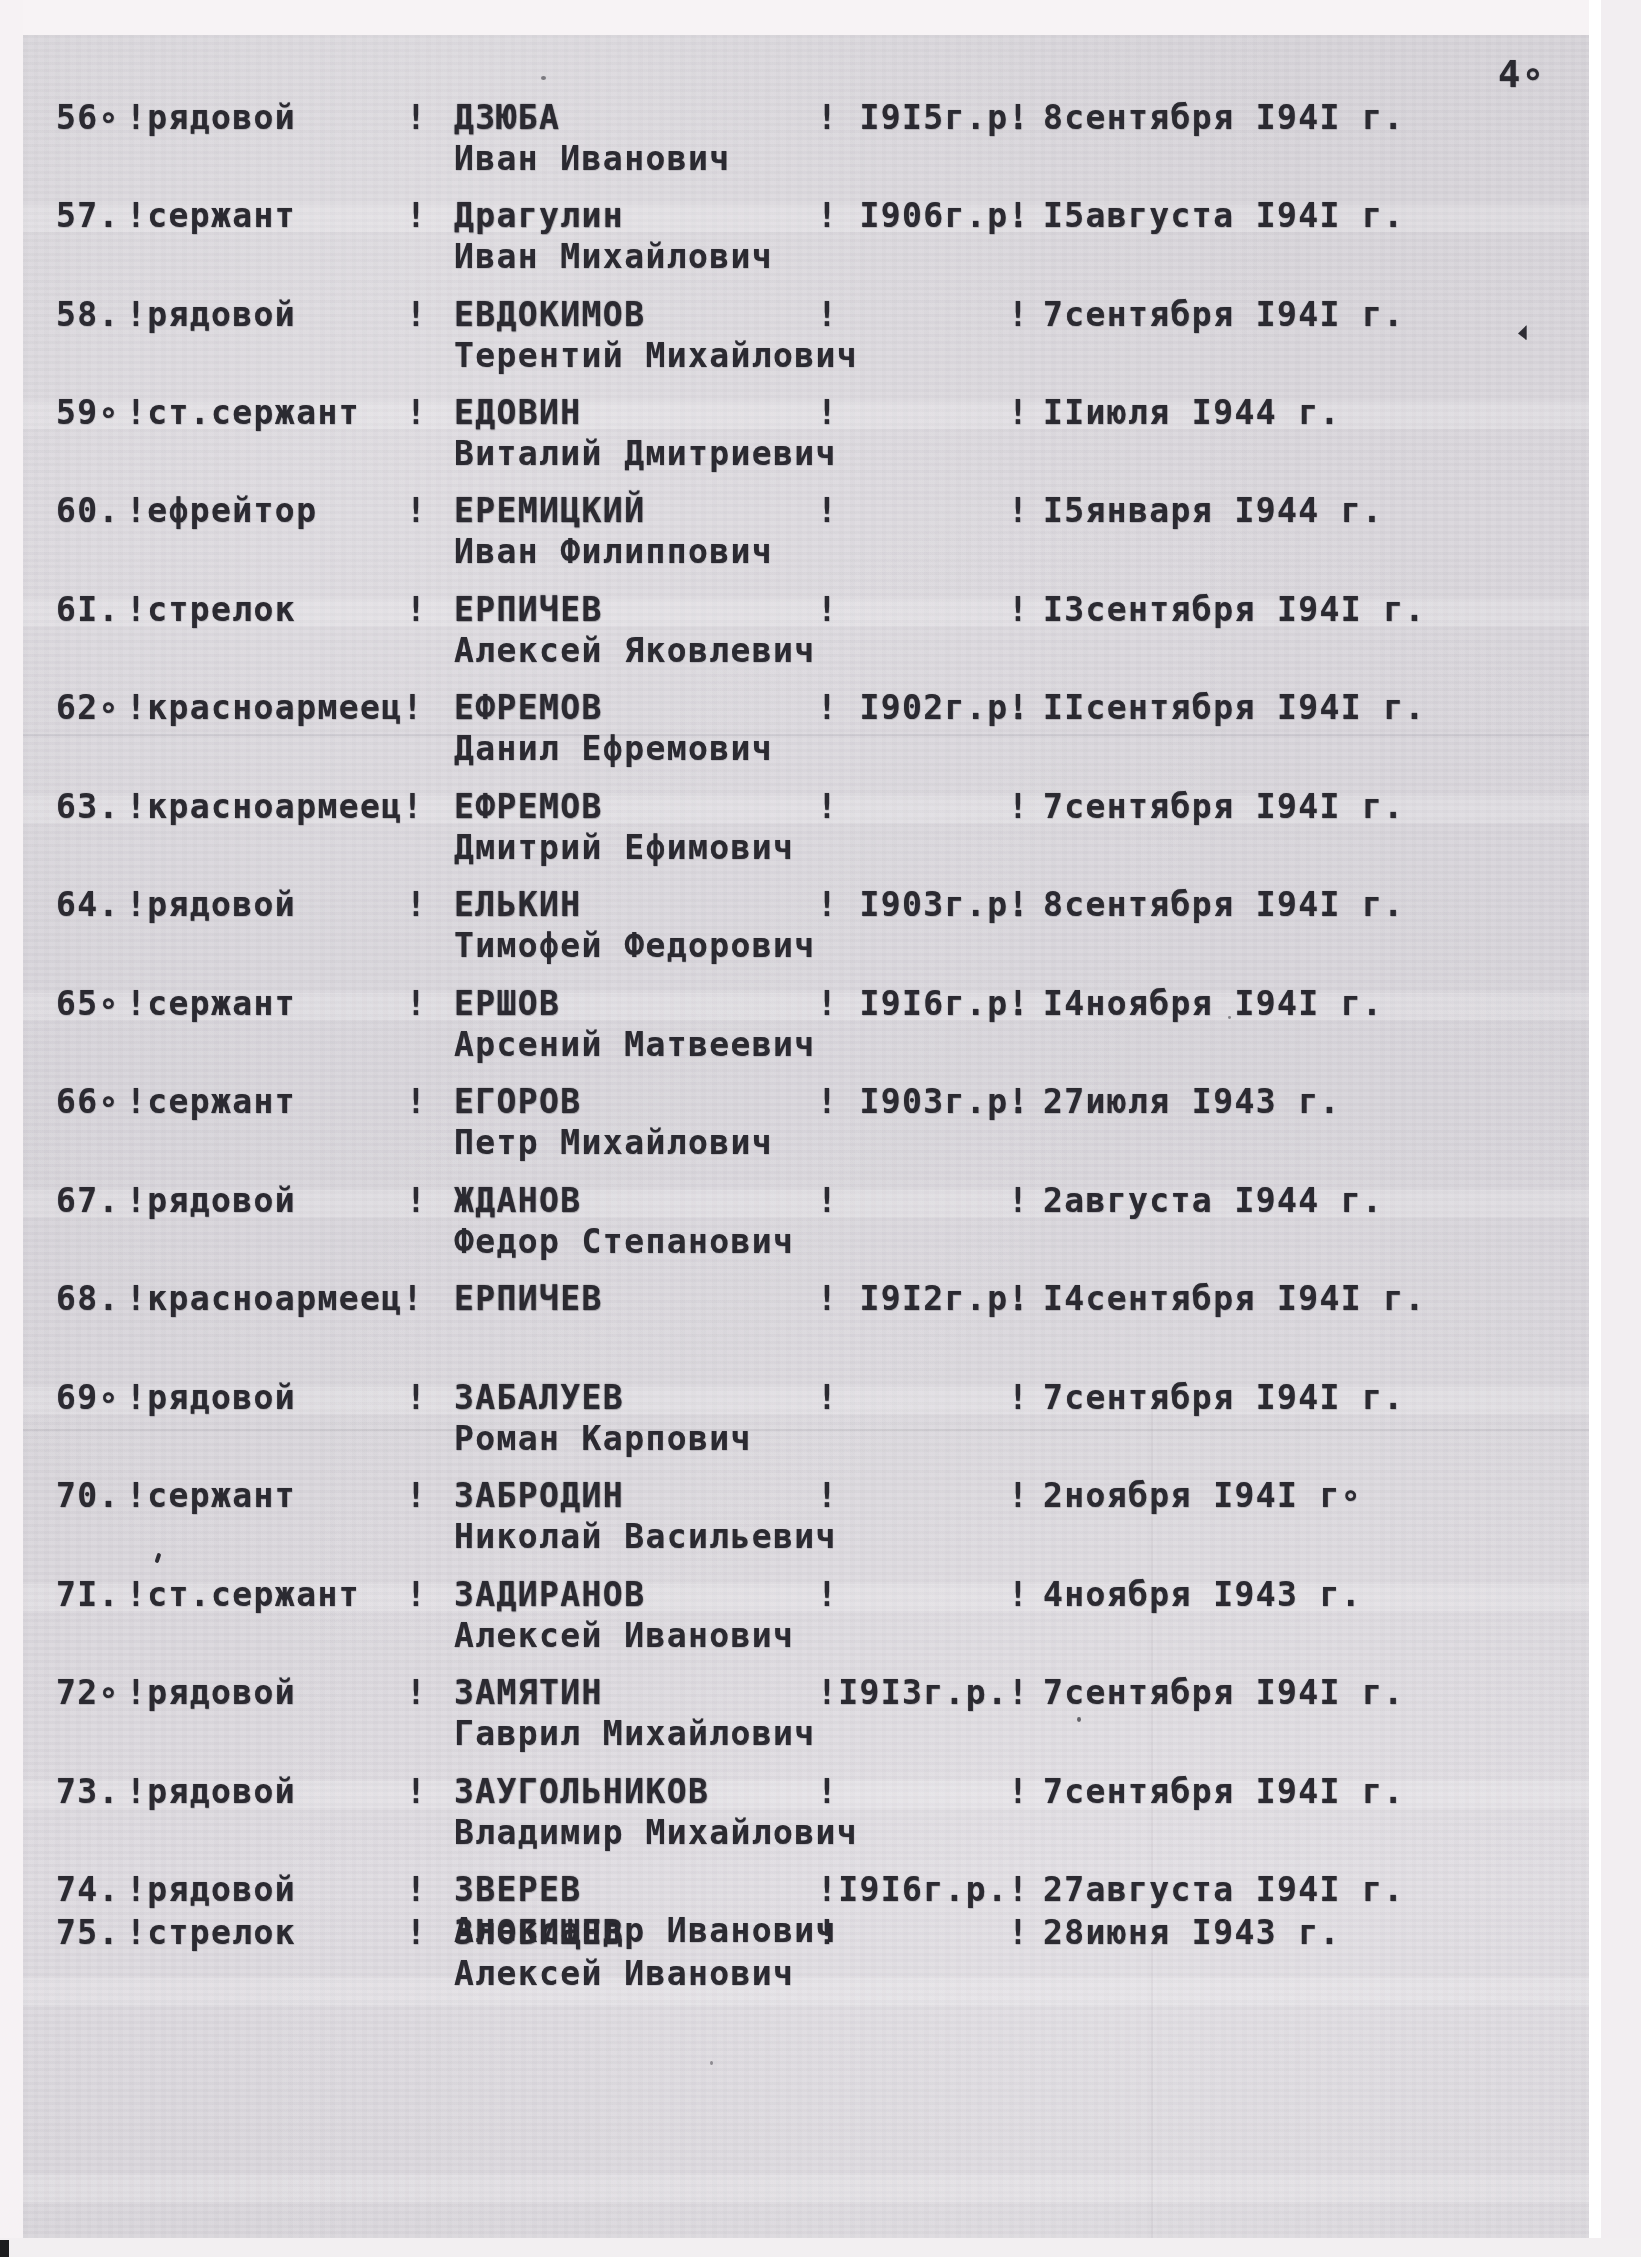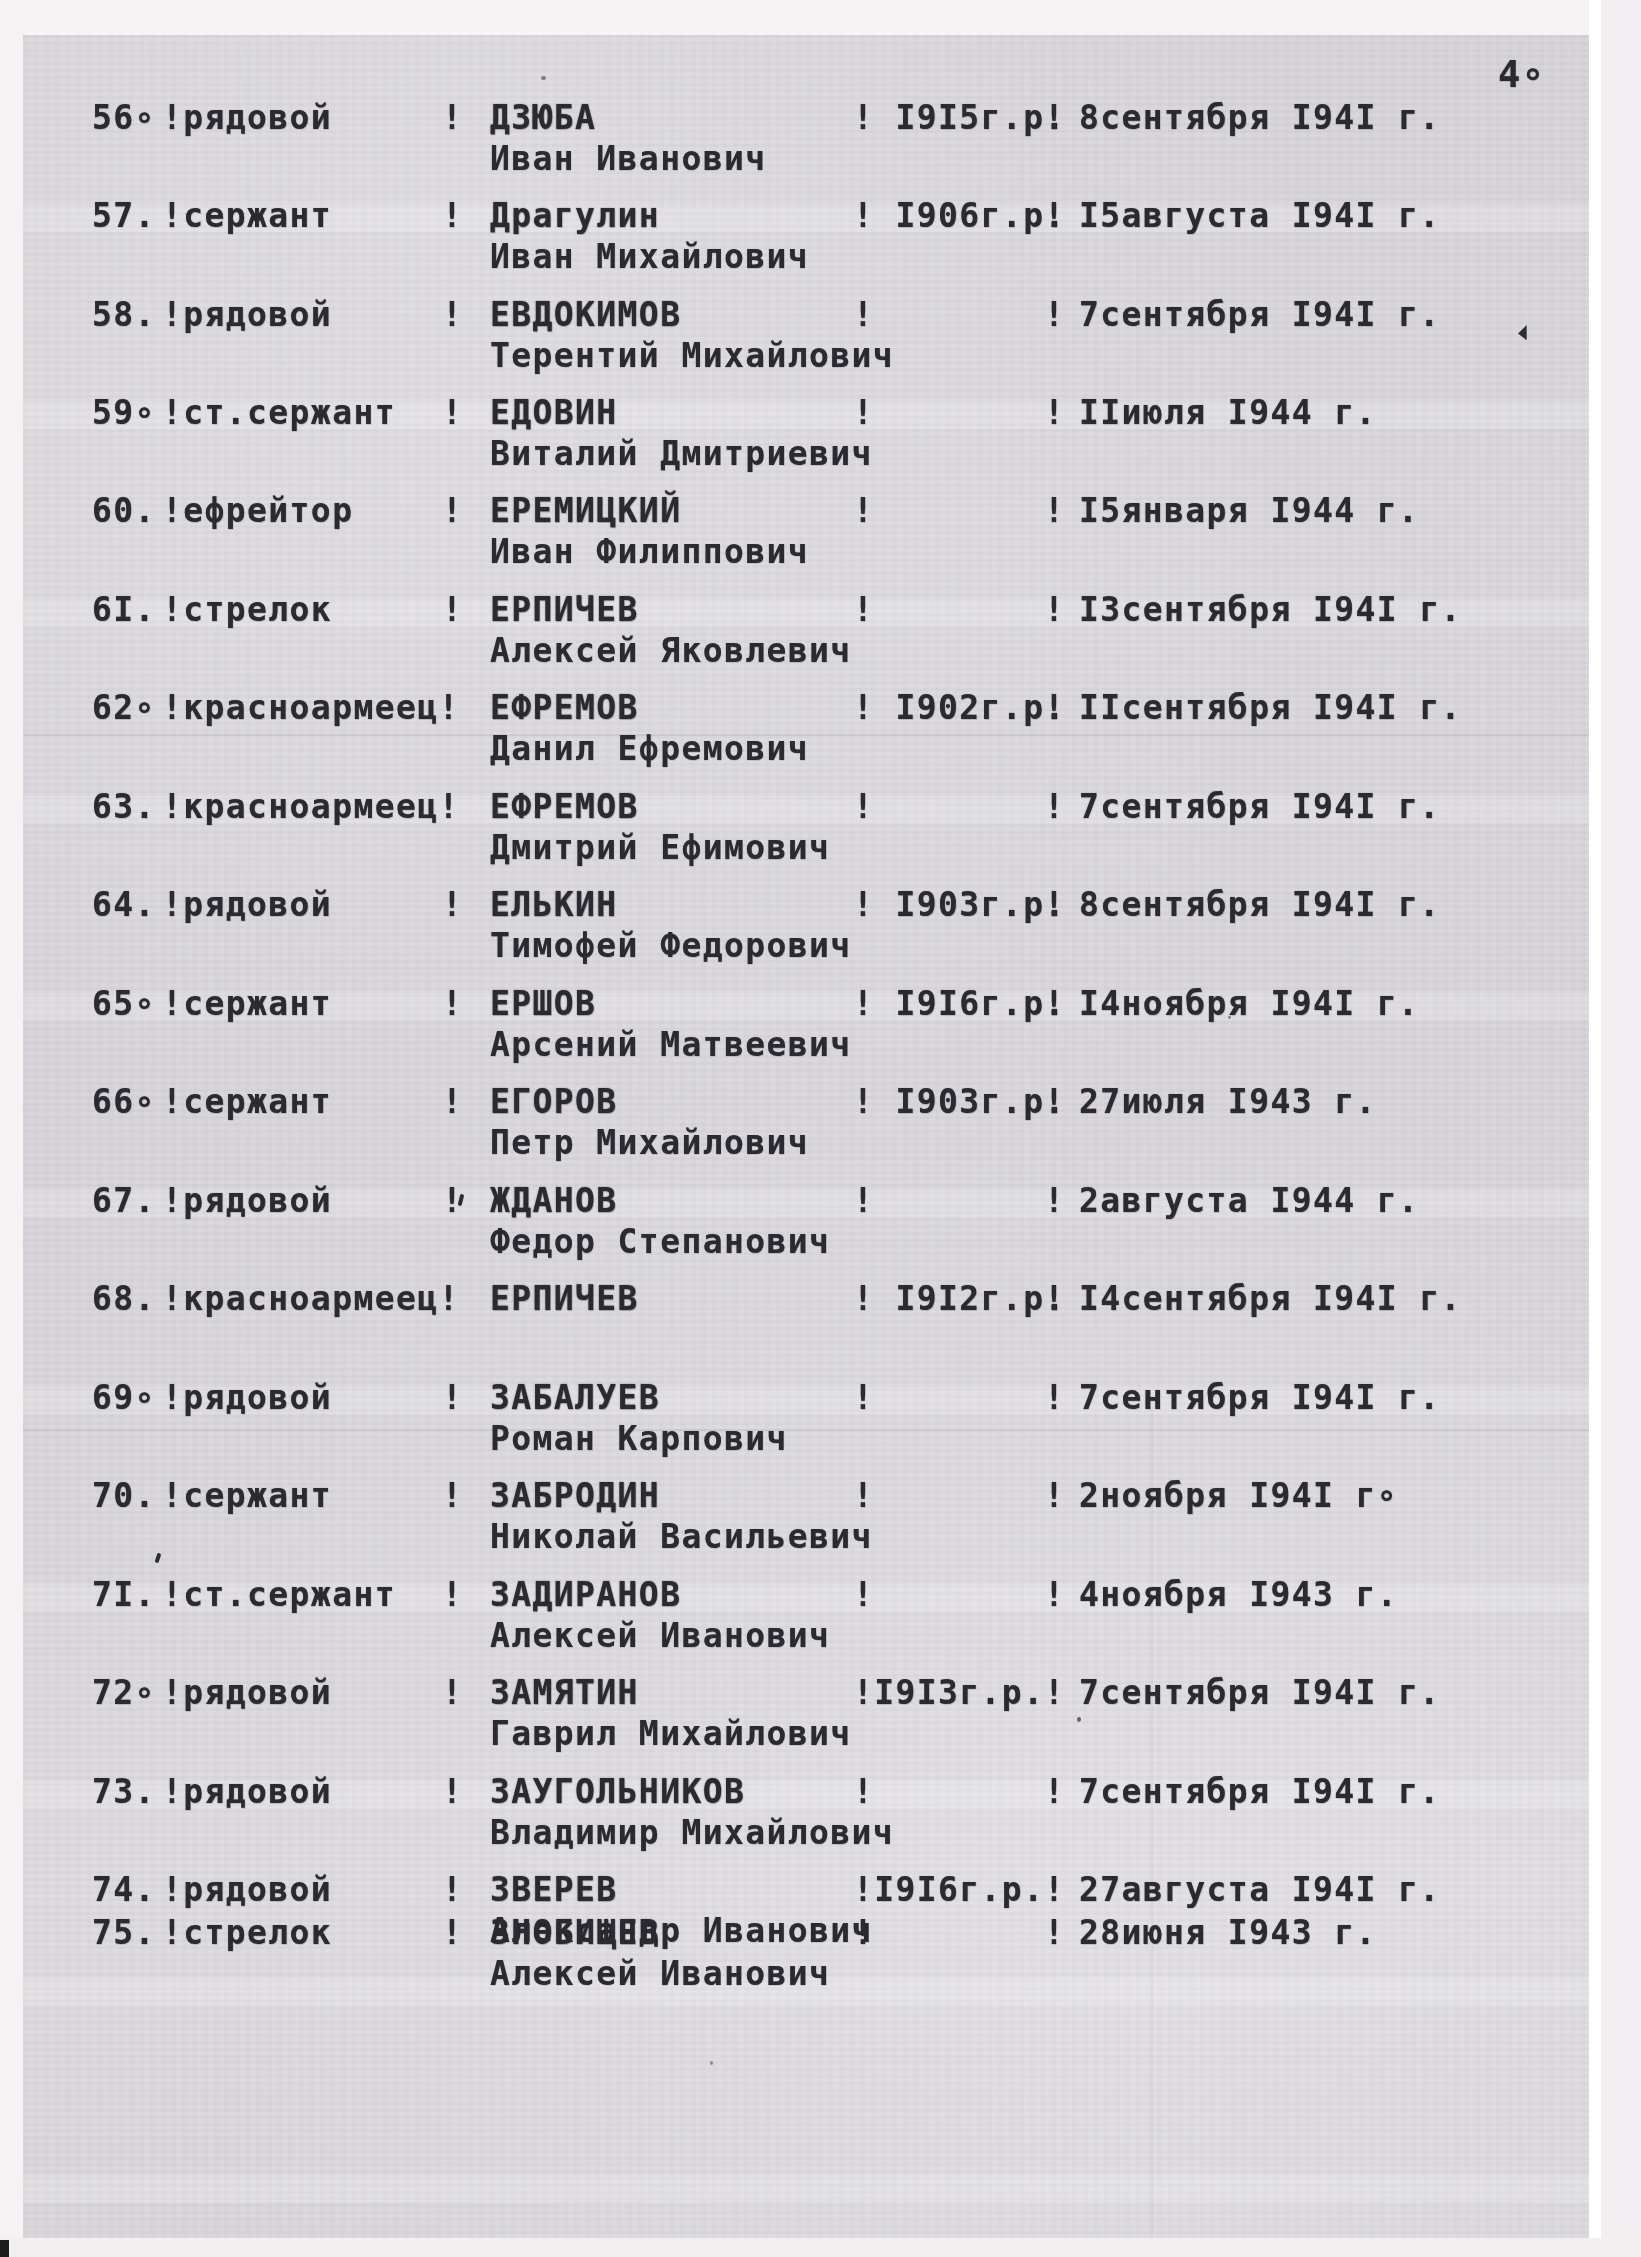--- a/index.html
+++ b/index.html
@@ -36,21 +36,21 @@
   .crease-h2{position:absolute;left:0;top:1394px;width:1566px;height:1.9px;background:rgba(110,105,120,.10);}
   .crease-v1{position:absolute;left:1128px;top:1371px;width:1.9px;height:832px;background:rgba(110,105,120,.08);}
 
   .typ{
     position:absolute;white-space:pre;
     color:#2b2a31;font-weight:700;
     font-size:33px;letter-spacing:1.4px;line-height:42px;
     text-shadow:0 0 1px rgba(43,42,49,.5), 0.6px 0.6px 0 rgba(43,42,49,.14);
   }
   .page-num{left:1498px;top:54px;font-size:37px;}
-  .rows{position:absolute;left:0;top:0;width:1409px;height:2257px;margin-left:36px;}
+  .rows{position:absolute;left:0;top:0;width:1409px;height:2257px;}
   .row{position:absolute;left:0;width:1641px;height:98px;}
   .c{position:absolute;top:0;white-space:pre;}
   .num{left:56px;}
   .rank{left:126px;}
   .sep2{left:406px;}
   .surname{left:454px;text-shadow:0 0 1.4px rgba(35,34,42,.65), 0.7px 0.7px 0 rgba(35,34,42,.2);}
   .yearcell{left:817px;}
   .sep4{left:1008px;}
   .date{left:1043px;}
   .name{left:454px;top:41px;font-weight:700;

